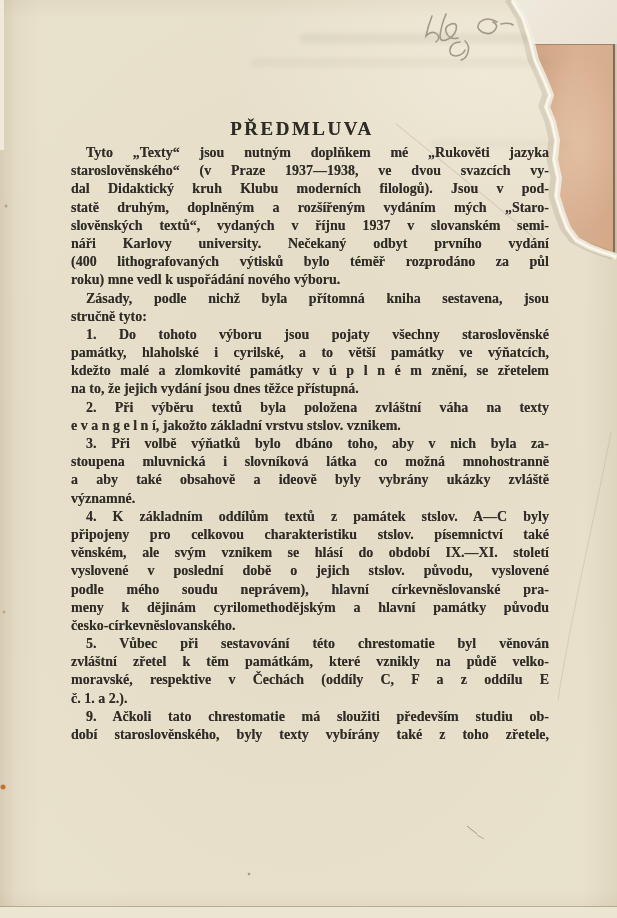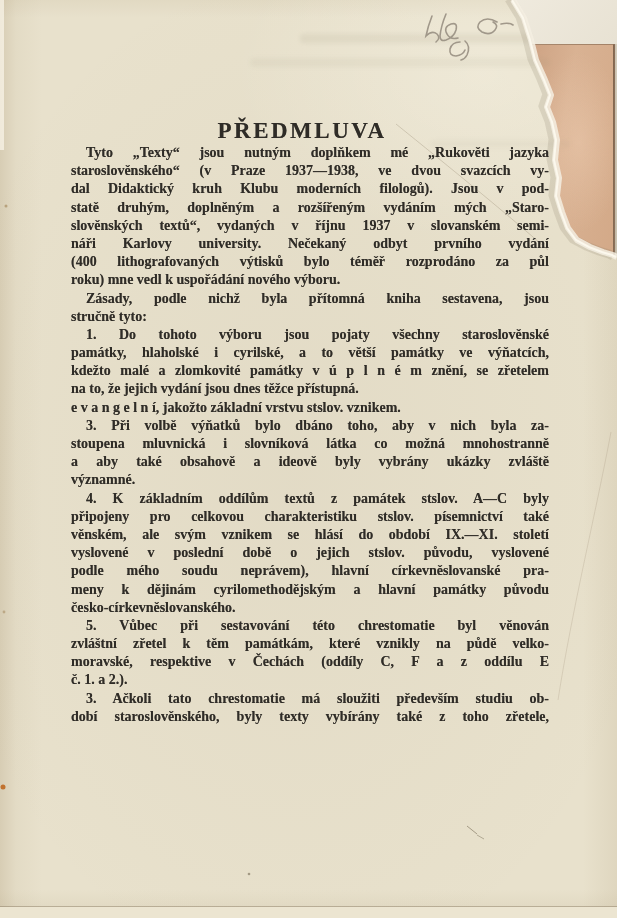--- a/index.html
+++ b/index.html
@@ -43,21 +43,21 @@
   .left-sliver{position:absolute;left:0;top:0;width:4px;height:150px;background:rgba(246,241,229,.8);}
   .bottom-line{position:absolute;left:0;top:906px;width:617px;height:1px;background:rgba(135,120,95,.45);}
   .bottom-strip{position:absolute;left:0;top:907px;width:617px;height:11px;background:#ece5d1;}
   
   svg.overlay{position:absolute;left:0;top:0;pointer-events:none;}
   
   .ghost{position:absolute;background:rgba(148,138,116,.12);border-radius:4px;filter:blur(2px);}
   
   .title{
     position:absolute;left:63px;top:101px;width:478px;height:30px;
-    text-align:center;font-size:23px;font-weight:bold;letter-spacing:2.5px;
+    text-align:center;font-size:19px;font-weight:bold;letter-spacing:2.5px;
     color:#2f2c27;line-height:30px;
     text-shadow:0 0 .4px rgba(47,44,39,.55);
   }
   .text-block{
     position:absolute;left:63px;top:144px;width:478px;
     color:#2f2c27;font-size:14px;font-weight:bold;
     text-shadow:0 0 .4px rgba(47,44,39,.5);
     margin-left:8px;
   }
   .para{margin:0;}
@@ -129,20 +129,21 @@
         <div class="line first">Zásady, podle nichž byla přítomná kniha sestavena, jsou</div>
         <div class="line last">stručně tyto:</div>
       </div>
       <div class="para">
         <div class="line first">1. Do tohoto výboru jsou pojaty všechny staroslověnské</div>
         <div class="line">památky, hlaholské i cyrilské, a to větší památky ve výňatcích,</div>
         <div class="line">kdežto malé a zlomkovité památky v ú p l n é m znění, se zřetelem</div>
         <div class="line last">na to, že jejich vydání jsou dnes těžce přístupná.</div>
       </div>
       <div class="para">
+        <div class="line first">2. Při výběru textů byla položena zvláštní váha na texty</div>
         <div class="line last">e v a n g e l n í, jakožto základní vrstvu stslov. vznikem.</div>
       </div>
       <div class="para">
         <div class="line first">3. Při volbě výňatků bylo dbáno toho, aby v nich byla za-</div>
         <div class="line">stoupena mluvnická i slovníková látka co možná mnohostranně</div>
         <div class="line">a aby také obsahově a ideově byly vybrány ukázky zvláště</div>
         <div class="line last">významné.</div>
       </div>
       <div class="para">
         <div class="line first">4. K základním oddílům textů z památek stslov. A—C byly</div>
@@ -153,18 +154,18 @@
         <div class="line">meny k dějinám cyrilomethodějským a hlavní památky původu</div>
         <div class="line last">česko-církevněslovanského.</div>
       </div>
       <div class="para">
         <div class="line first">5. Vůbec při sestavování této chrestomatie byl věnován</div>
         <div class="line">zvláštní zřetel k těm památkám, které vznikly na půdě velko-</div>
         <div class="line">moravské, respektive v Čechách (oddíly C, F a z oddílu E</div>
         <div class="line last">č. 1. a 2.).</div>
       </div>
       <div class="para">
-        <div class="line first">3. Ačkoli tato chrestomatie má sloužiti především studiu ob-</div>
+        <div class="line first">9. Ačkoli tato chrestomatie má sloužiti především studiu ob-</div>
         <div class="line">dobí staroslověnského, byly texty vybírány také z toho zřetele,</div>
       </div>
     </div>
 
 </div>
 
 </body></html>

